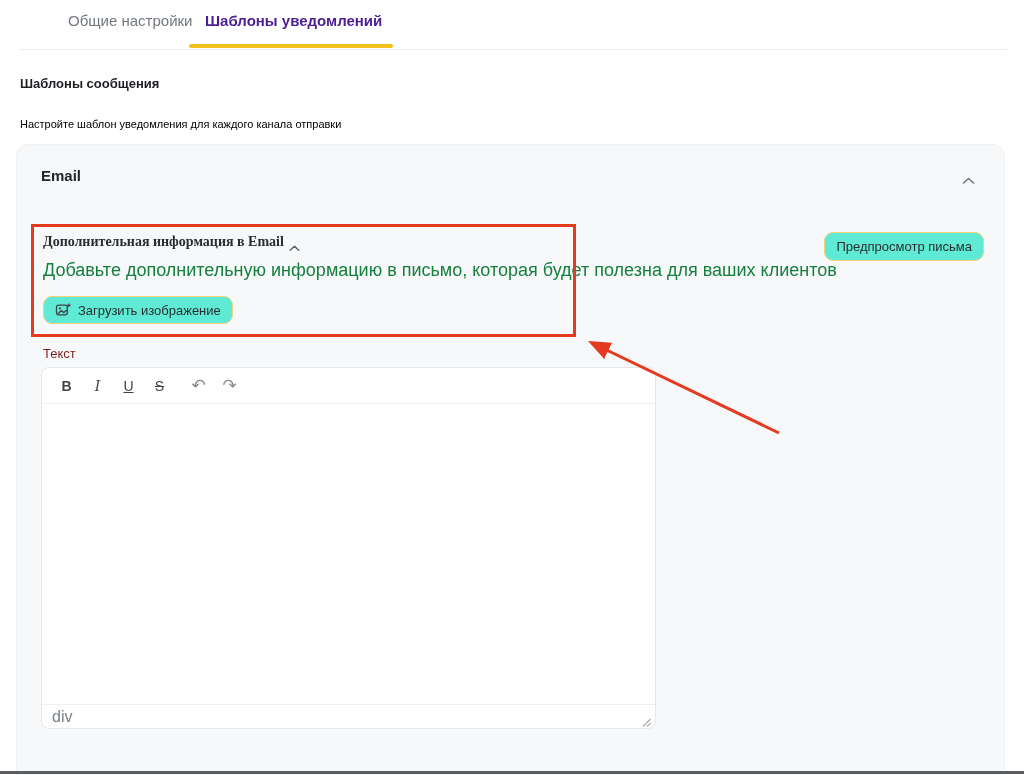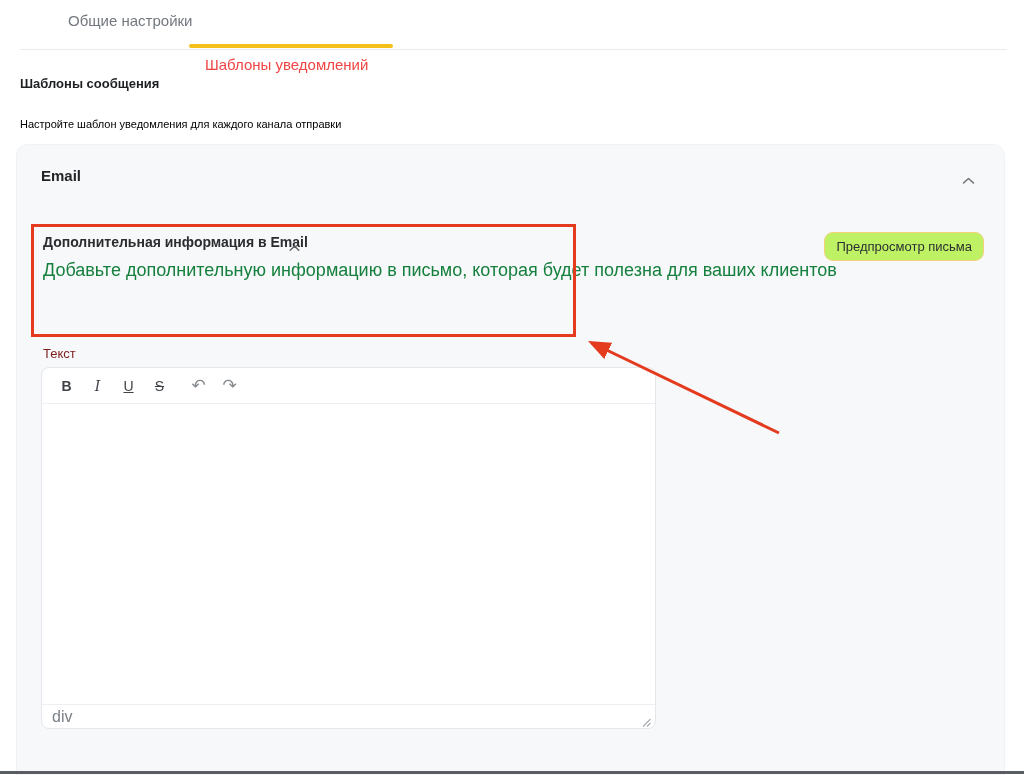--- a/index.html
+++ b/index.html
@@ -11,21 +11,21 @@
     color: #222528;
     overflow: hidden;
   }
   
   .tab {
     position: absolute; top: 11px;
     font-size: 15px; line-height: 20px;
     cursor: pointer; white-space: nowrap;
   }
   .tab-general { left: 40px; color: #73787f; margin-left: 28px; }
-  .tab-templates { left: 205px; color: #ef4444; font-weight: 400; margin-top: 44px; }
+  .tab-templates { left: 205px; color: #4c1d95; font-weight: 700; }
   .tab-underline {
     position: absolute; left: 189px; top: 44px;
     width: 204px; height: 4px; border-radius: 2px;
     background: #F2C019;
   }
   .tabs-divider {
     position: absolute; left: 20px; top: 49px;
     width: 987px; height: 1px; background: #e8eaed;
   }
   
@@ -57,31 +57,31 @@
   .email-chevron { position: absolute; left: 945px; top: 26px; }
   
   .annotation-rect {
     position: absolute; left: 14px; top: 79px;
     width: 545px; height: 113px;
     border: 3px solid #E43A1E;
     pointer-events: none; z-index: 40;
   }
   .section-title {
     position: absolute; left: 26px; top: 89px;
-    font-size: 14px; font-weight: 700; color: #2a2c2f;
+    font-size: 14px; font-weight: 700; color: #2a2c2f; font-family: Liberation Serif, serif;
   }
   .section-chevron { position: absolute; left: 272px; top: 93px; cursor: pointer; }
   .section-desc {
     position: absolute; left: 26px; top: 115px;
     font-size: 18px; color: #15803d;
   }
   .btn-outline-yellow {
     display: inline-flex; align-items: center; justify-content: center;
     gap: 7px; height: 28px; padding: 0 11px;
-    background: #bef264;
+    background: #5eead4;
     border: 1.5px solid #F2D27A;
     border-radius: 9px;
     font-size: 13px; color: #2b2e31;
     cursor: pointer; white-space: nowrap;
     font-family: "Liberation Sans", sans-serif;
   }
   .upload-btn { position: absolute; left: 26px; top: 151px; }
   .preview-btn { position: absolute; right: 20px; top: 87px; height: 29px; }
   
   .editor-label {
@@ -168,20 +168,31 @@
   <div class="annotation-rect"></div>
 
   <div class="section-title">Дополнительная информация в Email</div>
   <span class="section-chevron">
     <svg width="11" height="7" viewBox="0 0 11 7">
         <polyline points="1.2,5.3 5.5,1.3 9.8,5.3" fill="none" stroke="#5c6166" stroke-width="1.4" stroke-linecap="round" stroke-linejoin="round"></polyline>
       </svg>
   </span>
   <div class="section-desc">Добавьте дополнительную информацию в письмо, которая будет полезна для ваших клиентов</div>
 
+  <button class="btn-outline-yellow upload-btn">
+    <span style="display:inline-flex">
+      <svg width="16" height="16" viewBox="0 0 16 16">
+        <rect x="1.5" y="3.2" width="10.8" height="9.6" rx="2" fill="none" stroke="#3f4347" stroke-width="1.3"></rect>
+        <circle cx="4.9" cy="6.4" r="1.05" fill="#3f4347"></circle>
+        <path d="M3 11.6 L6.4 8.7 L8.8 10.6 L11.8 8.1" fill="none" stroke="#3f4347" stroke-width="1.3"></path>
+        <path d="M13.8 1.6 v3.4 M12.1 3.3 h3.4" fill="none" stroke="#3f4347" stroke-width="1.2"></path>
+      </svg>
+    </span>
+    <span>Загрузить изображение</span>
+  </button>
 
   <button class="btn-outline-yellow preview-btn">Предпросмотр письма</button>
 
   <div class="editor-label">Текст</div>
 
   <div class="editor">
     <div class="editor-toolbar">
       <button class="tb-btn tb-bold">B</button>
       <button class="tb-btn tb-italic">I</button>
       <button class="tb-btn tb-underline">U</button>

